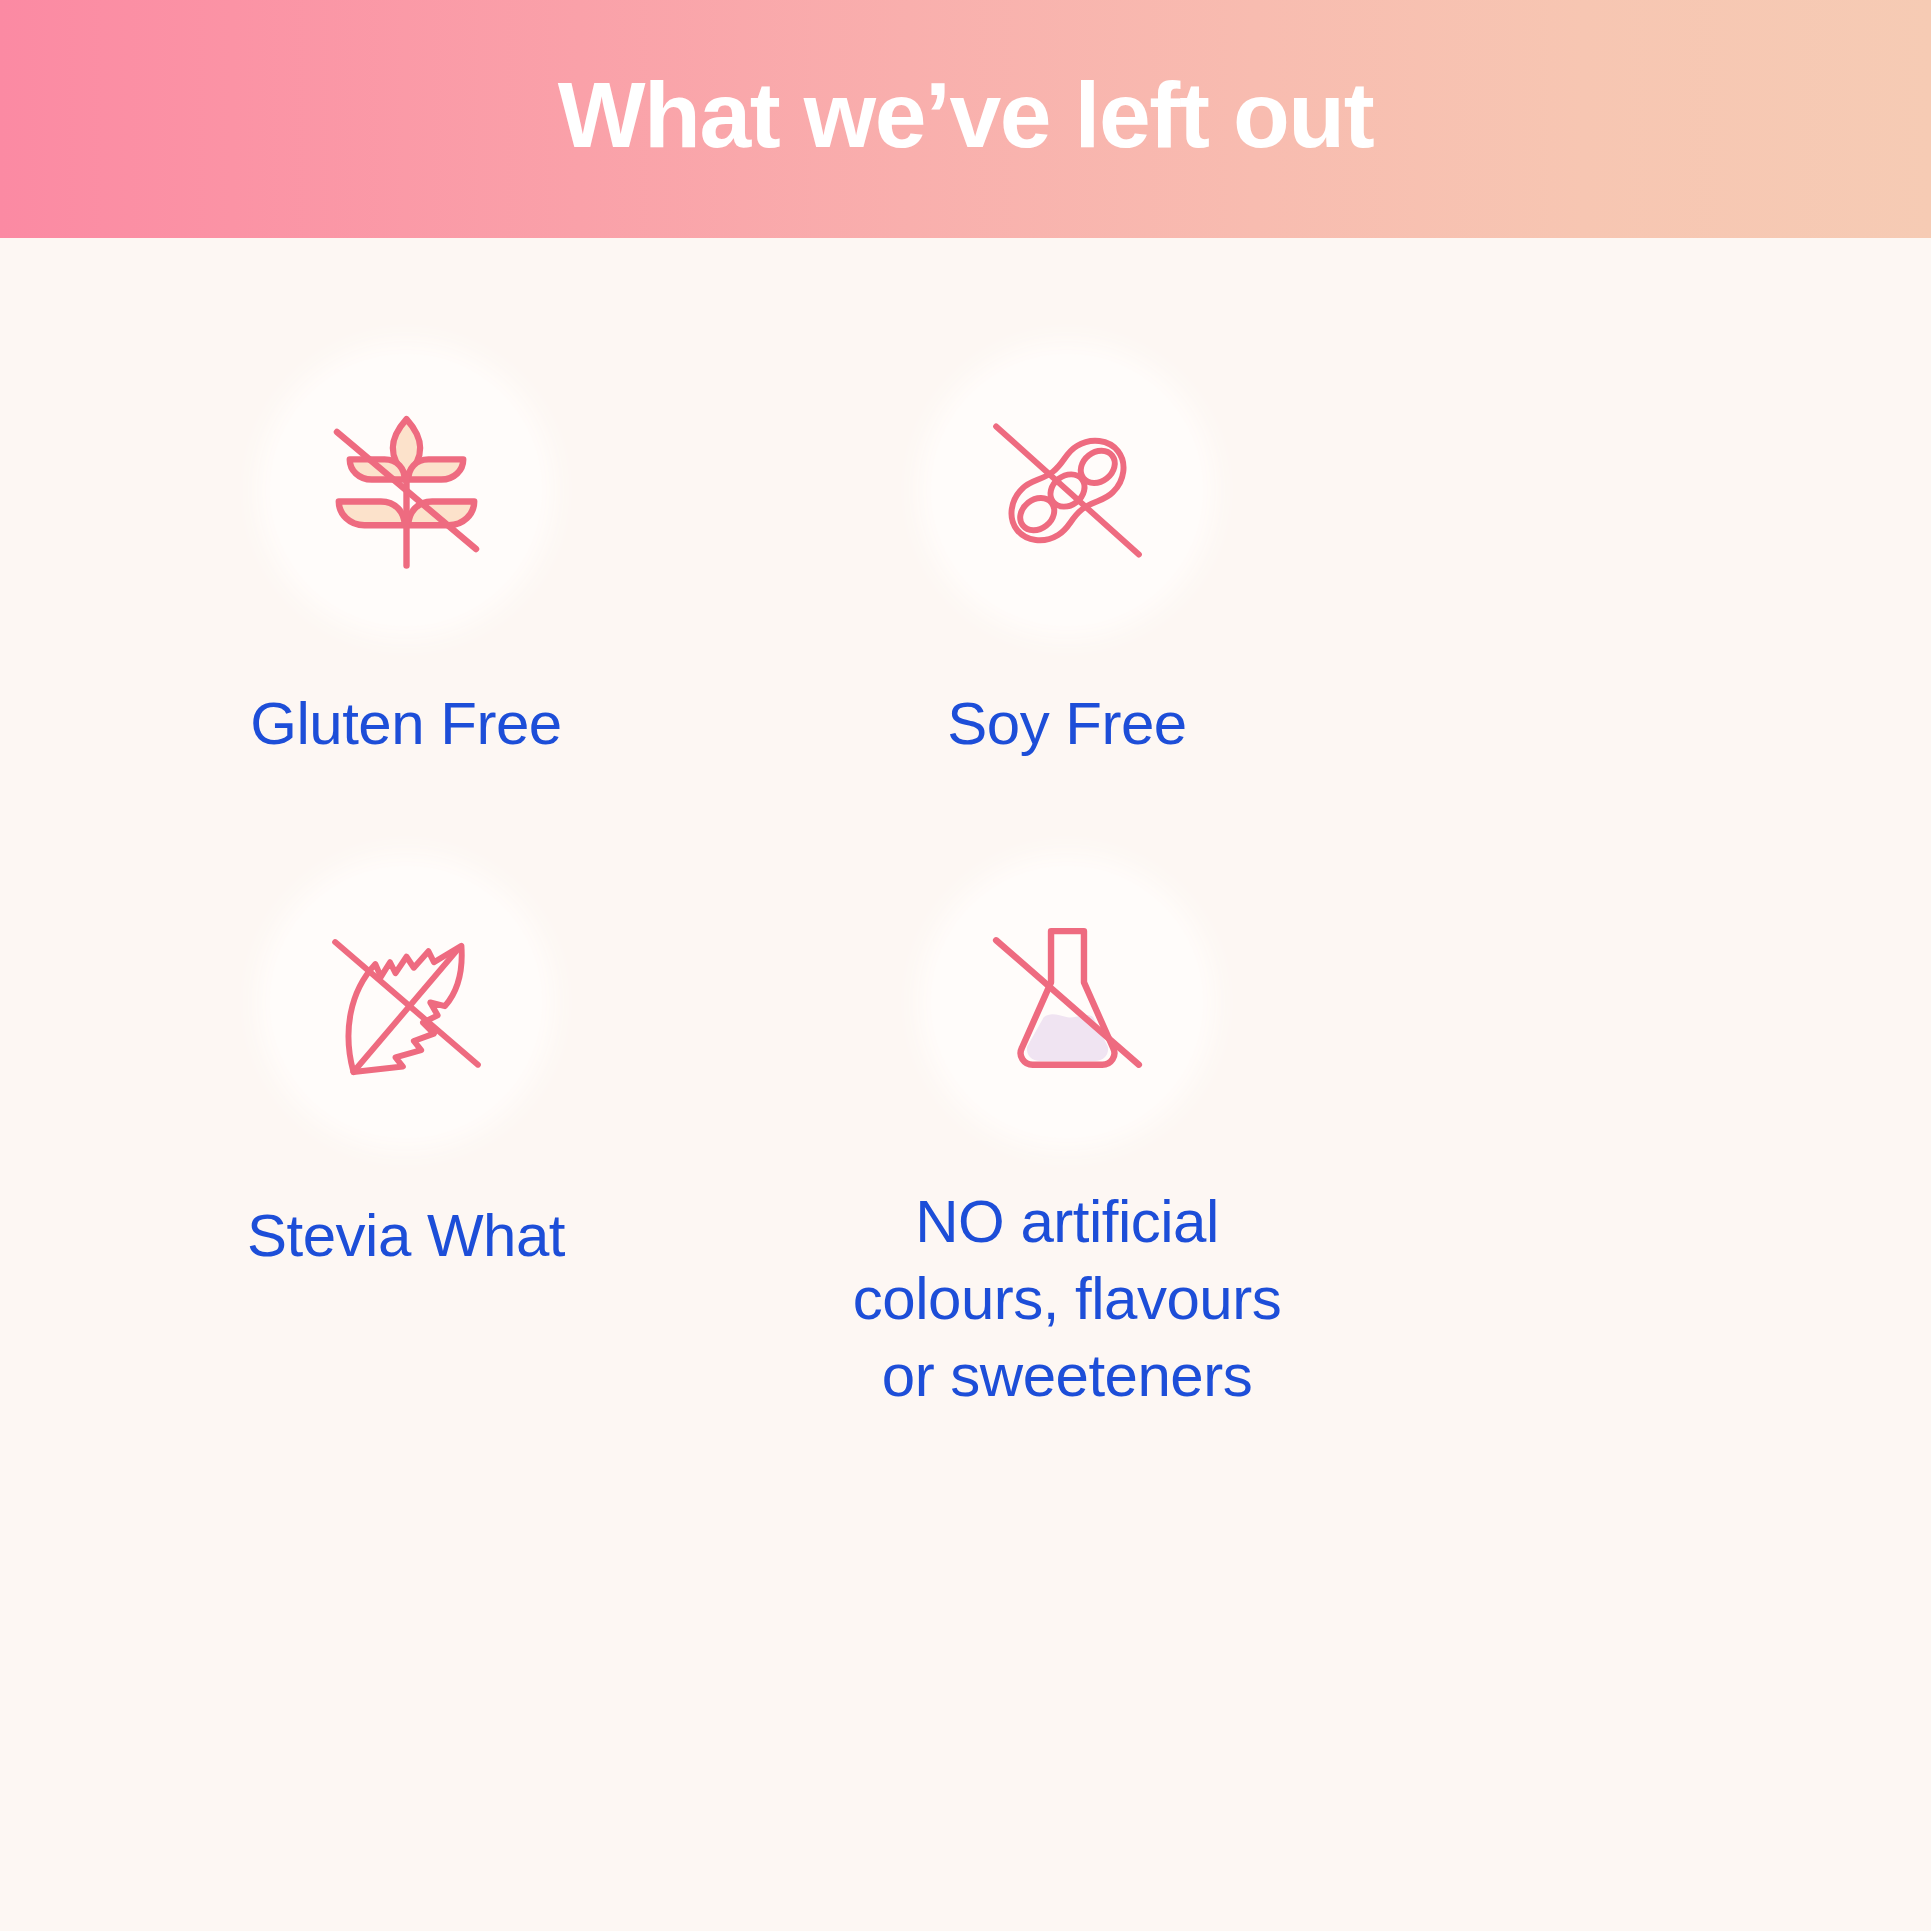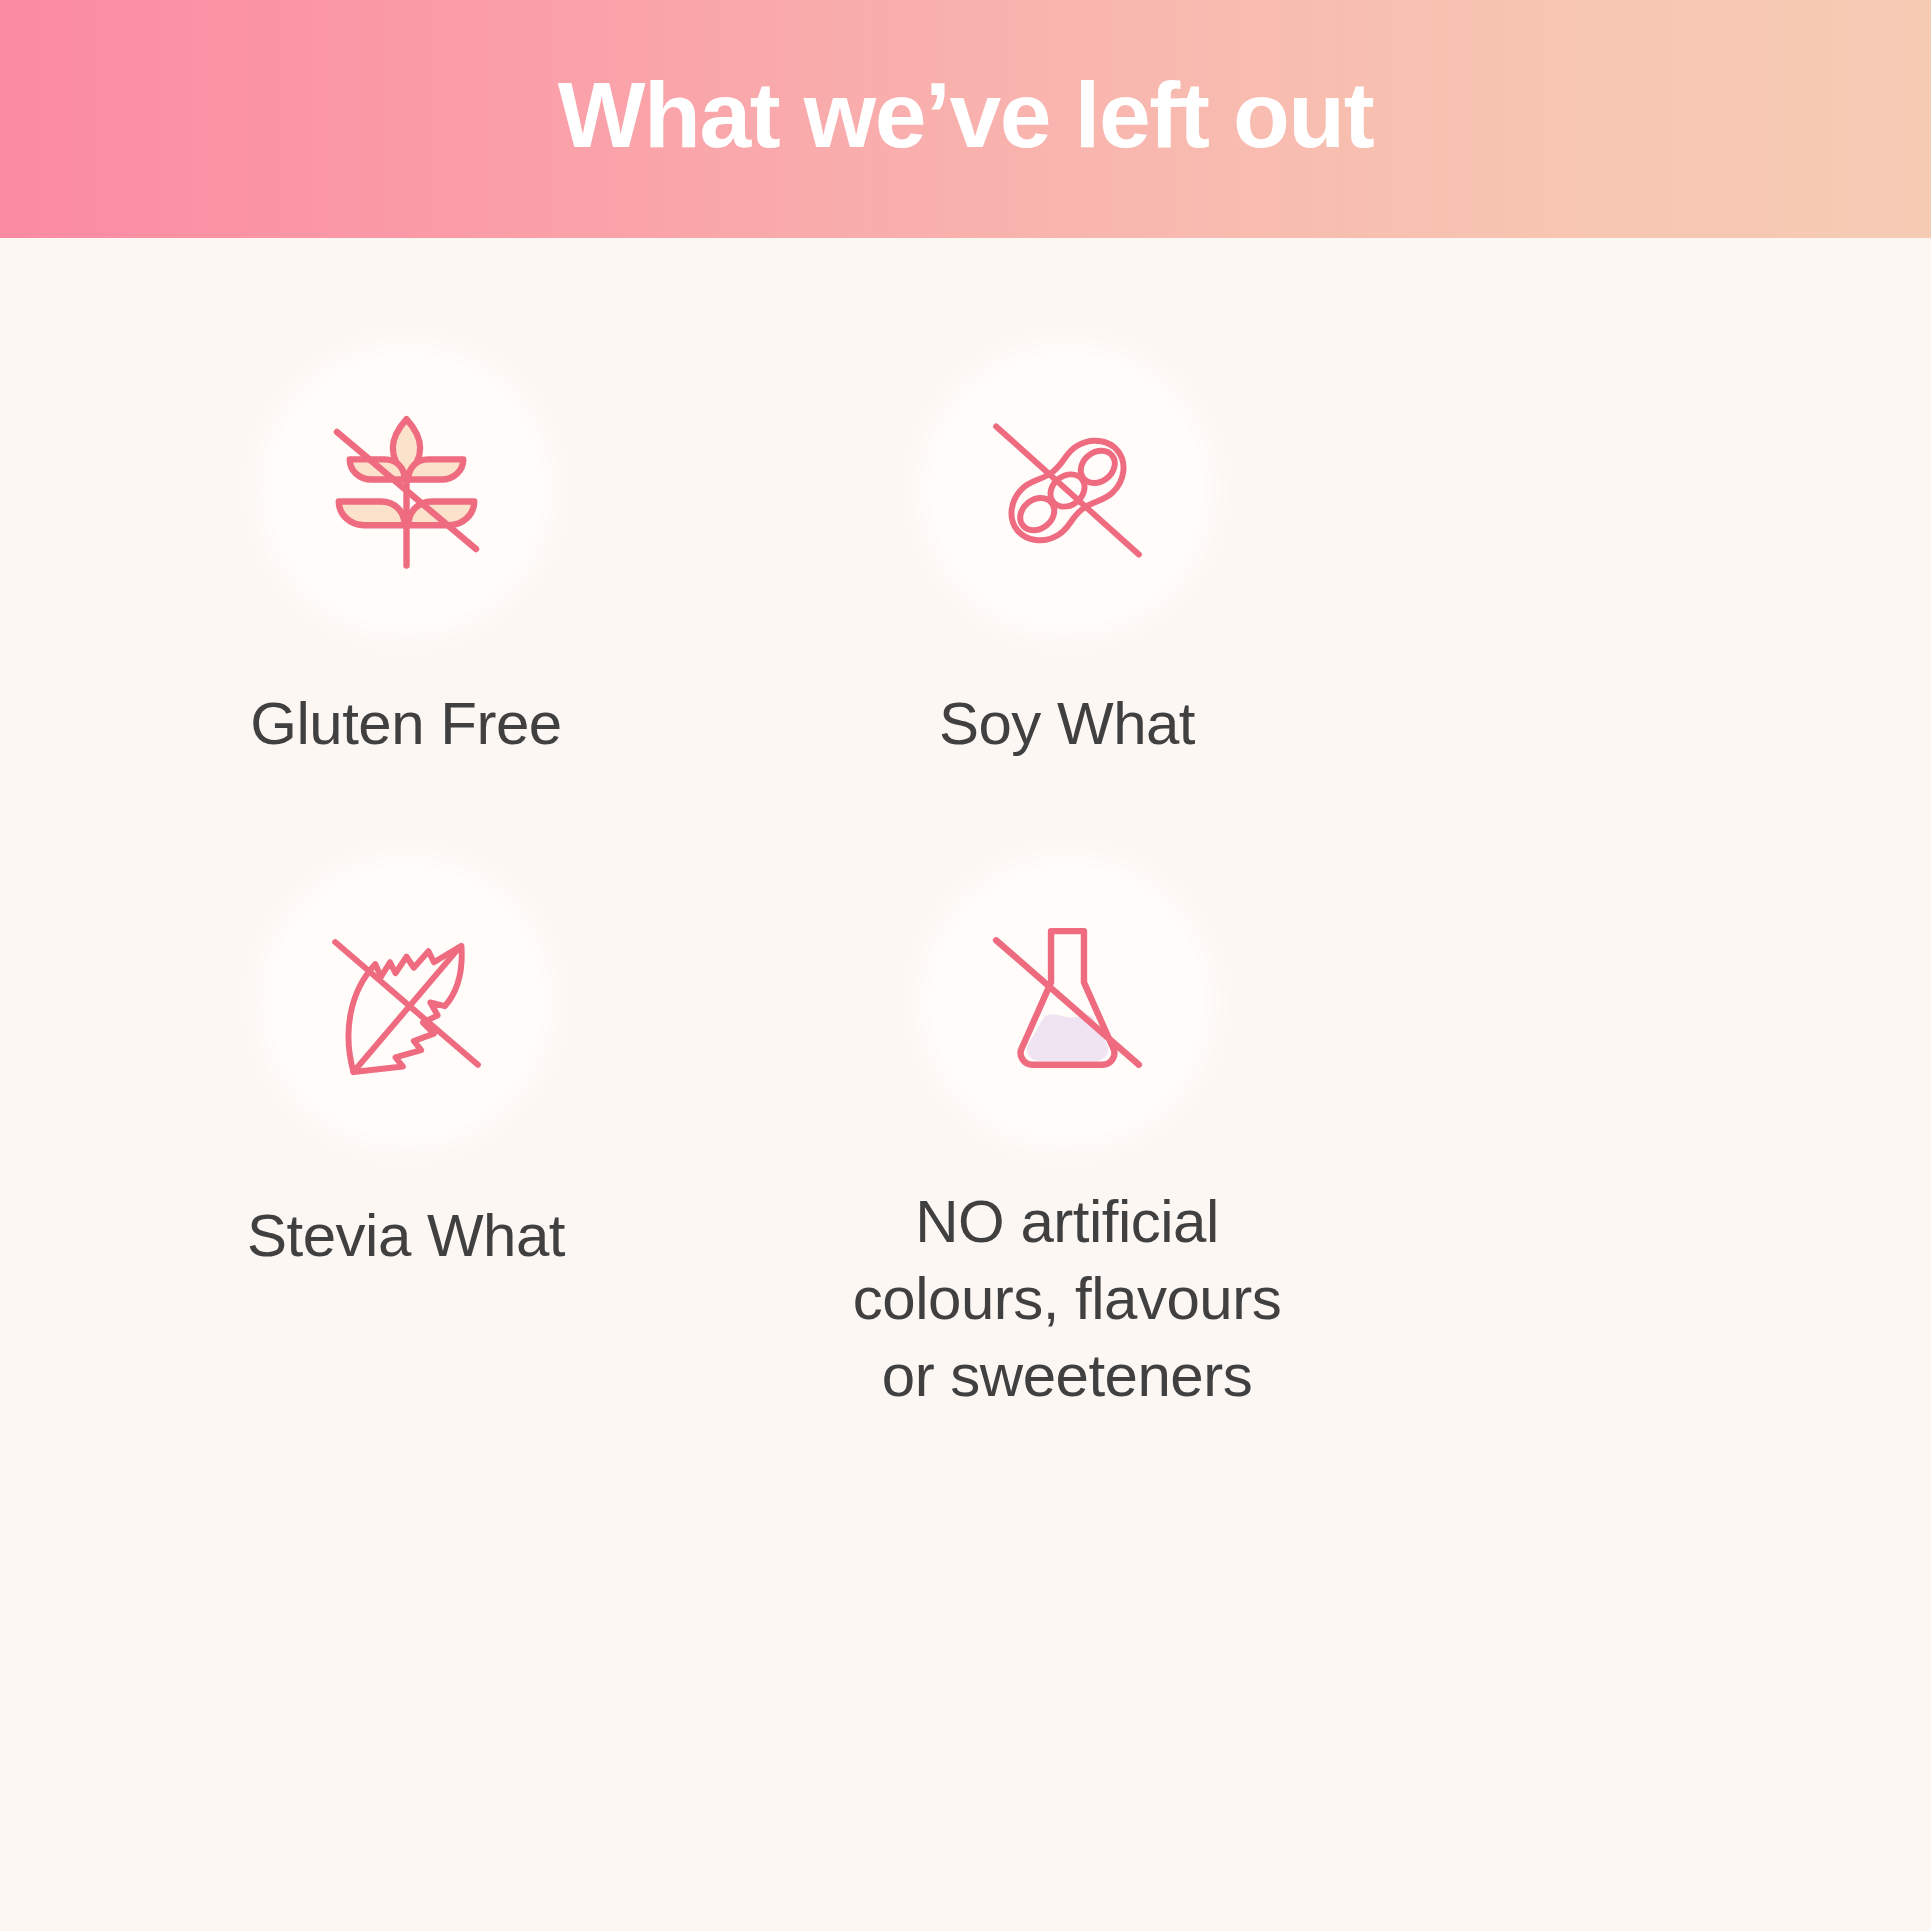--- a/index.html
+++ b/index.html
@@ -86,21 +86,21 @@
   }
   .icon-circle svg {
     display: block;
     width: 183px;
     height: 183px;
     overflow: visible;
   }
 
   .feature-label {
     margin-top: 60px;
-    color: #404040;
+    color: #1d4ed8;
     font-family: "Liberation Sans", sans-serif;
     font-size: 60px;
     font-weight: 400;
     line-height: 1.28;
     letter-spacing: -0.5px;
     white-space: pre-line;
   }
   .feature-label.multiline {
     margin-top: 46px;
   }
@@ -158,21 +158,21 @@
 
               <ellipse cx="58" cy="100" rx="20" ry="16"></ellipse>
               <ellipse cx="100" cy="100" rx="20" ry="16"></ellipse>
               <ellipse cx="142" cy="100" rx="20" ry="16"></ellipse>
             </g>
 
             <path d="M22 30 L178 170"></path>
           </g>
         </svg>
       </div>
-      <div class="feature-label">Soy What</div>
+      <div class="feature-label">Soy Free</div>
     </div>
 
     <div class="cell cell-2">
       <div class="icon-circle">
         <svg viewBox="0 0 200 200">
           <g fill="none" stroke="#EE6B80" stroke-width="6.5" stroke-linecap="round" stroke-linejoin="round">
 
             <path d="M42 176
                      C30 132 38 88 66 58
                      L72 72 L82 56

